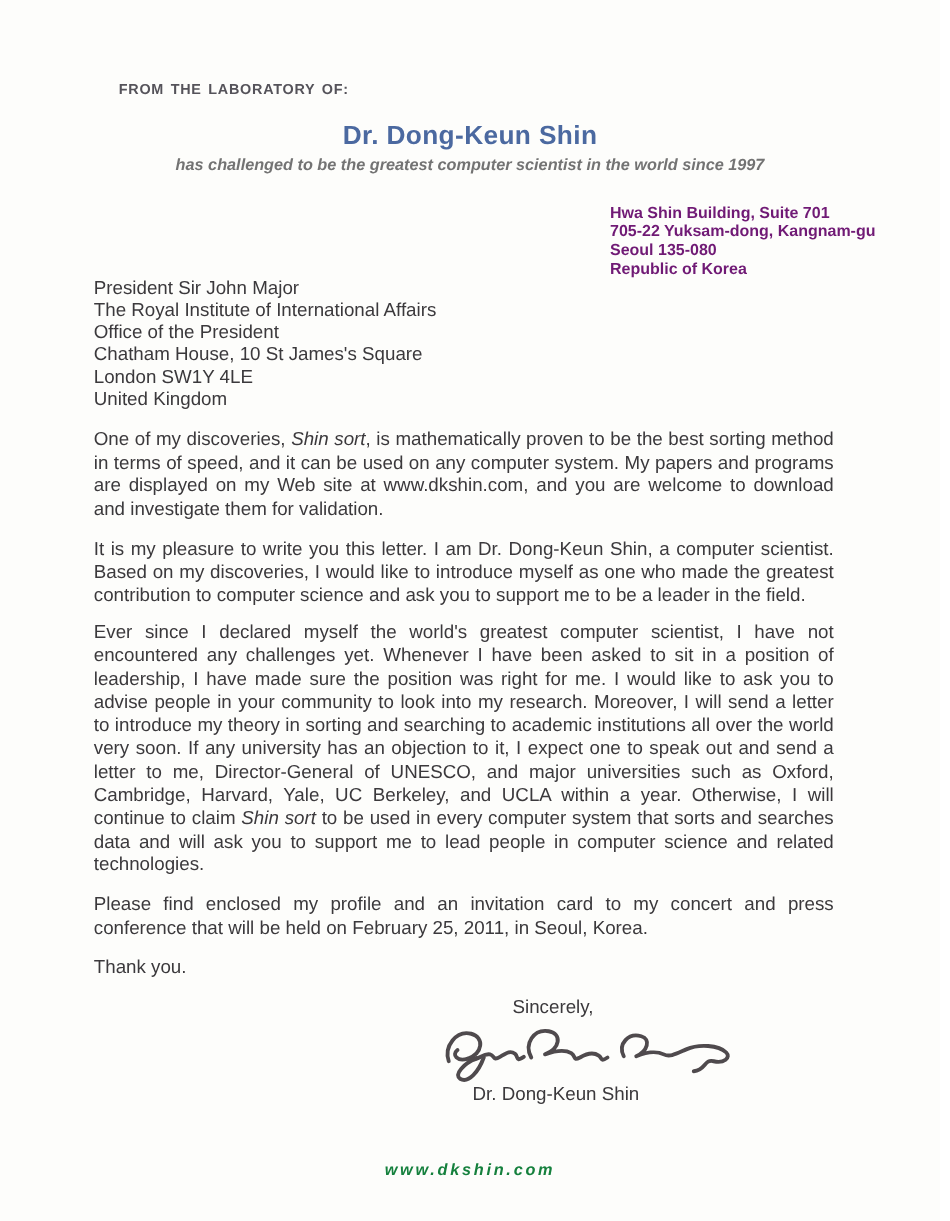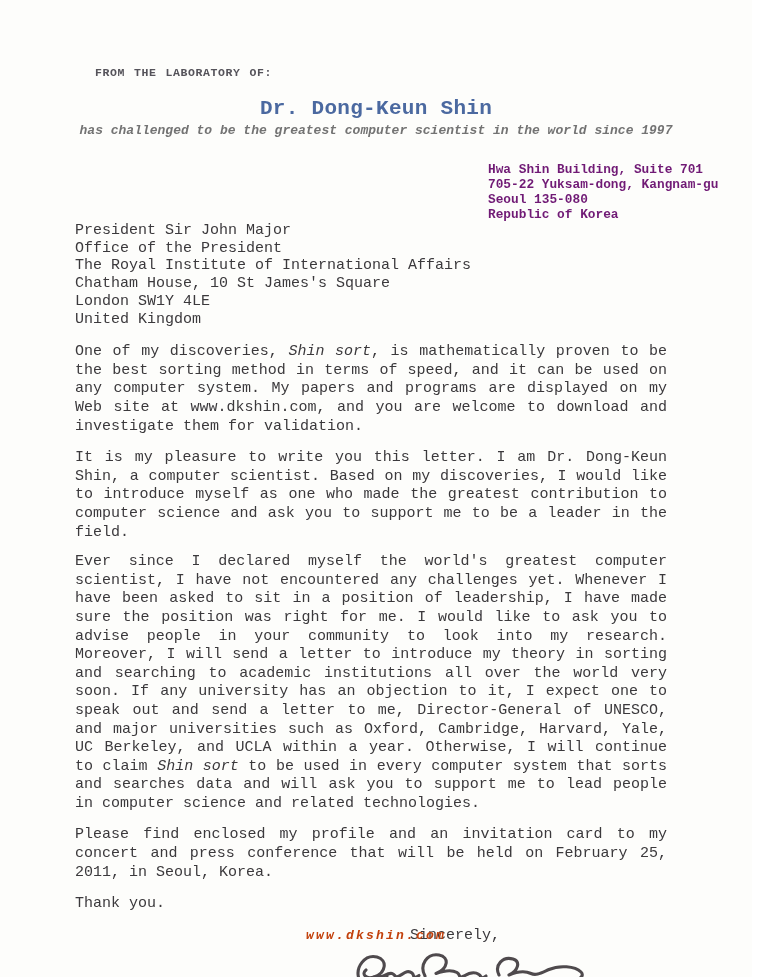--- a/index.html
+++ b/index.html
@@ -1,21 +1,21 @@
 <!DOCTYPE html>
 <html><head>
 <meta charset="utf-8">
 <style>
   html, body { margin: 0; padding: 0; background: #ffffff; }
   .page {
     position: relative;
     width: 752px;
     height: 977px;
     background: #fdfdfb;
-    font-family: Liberation Mono, monospace;
+    font-family: Liberation Sans, sans-serif;
     color: #3b393c;
     overflow: hidden;
   }
   .lab-header {
     position: absolute;
     left: 95px; top: 66px;
     font-size: 11.5px;
     font-weight: bold;
     letter-spacing: 0.6px;
     word-spacing: 1.5px;
@@ -69,21 +69,21 @@
   .signature-wrap { margin: 0 0 0 278px; height: 52px; }
   .signer-name { margin: 0 0 0 303px; }
   .site-footer {
     position: absolute;
     left: 0; right: 0; top: 928px;
     text-align: center;
     font-size: 13px;
     font-weight: bold;
     font-style: italic;
     letter-spacing: 2.2px;
-    color: #c2410c;
+    color: #15803d;
   }
 </style>
 </head>
 <body>
 
 <div class="page">
 
   <div class="lab-header">FROM THE LABORATORY OF:</div>
 
   <div class="masthead">
@@ -95,22 +95,22 @@
     <div>Hwa Shin Building, Suite 701</div>
     <div>705-22 Yuksam-dong, Kangnam-gu</div>
     <div>Seoul 135-080</div>
     <div>Republic of Korea</div>
   </div>
 
   <div class="content">
 
     <div class="recipient">
       <div>President Sir John Major</div>
+      <div>The Royal Institute of International Affairs</div>
       <div>Office of the President</div>
-      <div>The Royal Institute of International Affairs</div>
       <div>Chatham House, 10 St James's Square</div>
       <div>London SW1Y 4LE</div>
       <div>United Kingdom</div>
     </div>
 
 
 
     <p class="body-para p2"><span>One of my discoveries, </span><span class="term-italic">Shin sort</span><span>, is mathematically proven to be the best sorting method in terms of speed, and it can be used on any computer system. My papers and programs are displayed on my Web site at www.dkshin.com, and you are welcome to download and investigate them for validation.</span></p>
 
     <p class="body-para p1">It is my pleasure to write you this letter. I am Dr. Dong-Keun Shin, a computer scientist. Based on my discoveries, I would like to introduce myself as one who made the greatest contribution to computer science and ask you to support me to be a leader in the field.</p>

